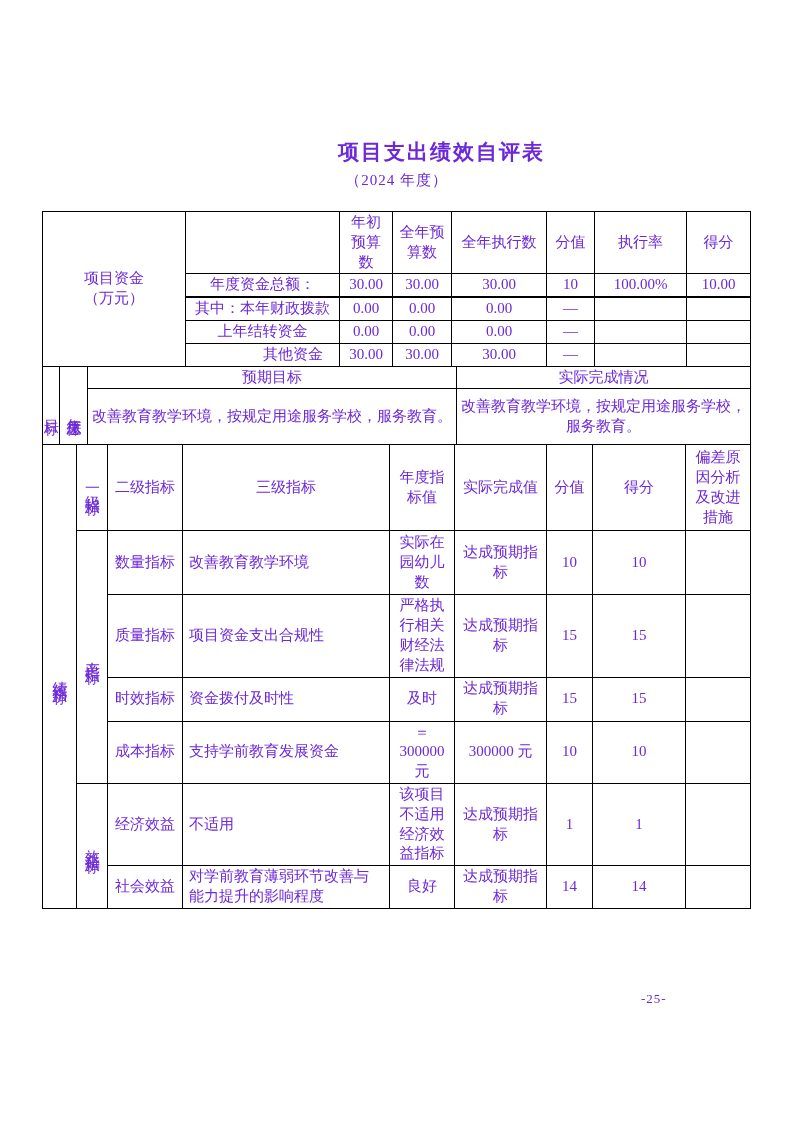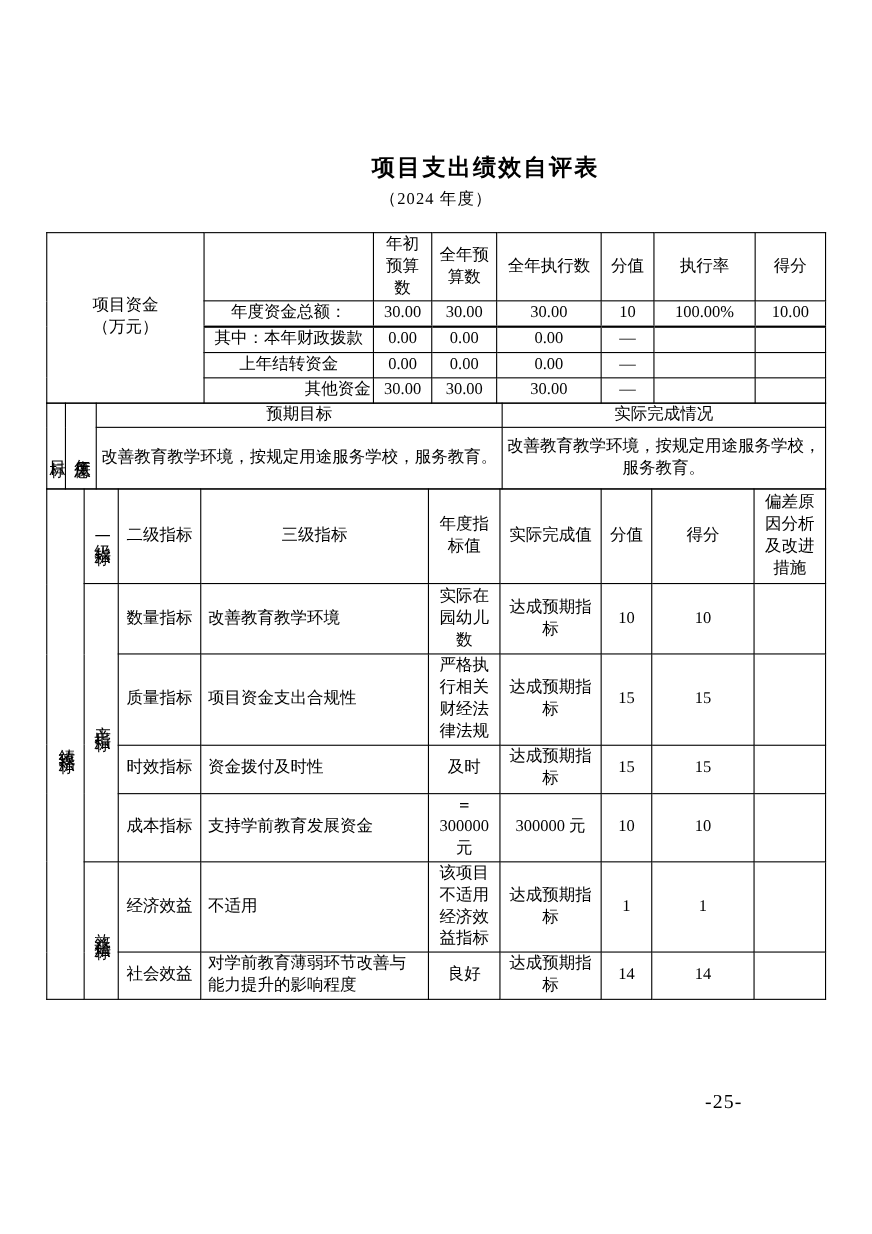--- a/index.html
+++ b/index.html
@@ -4,21 +4,21 @@
 <style>
   * { margin: 0; padding: 0; box-sizing: border-box; }
   html, body { background: #e8e8e8; }
   .page {
     position: relative;
     width: 793px;
     height: 1122px;
     margin: 0 auto;
     background: #ffffff;
     font-family: "Liberation Serif", "DejaVu Serif", serif;
-    color: #000000;
+    color: #6d28d9;
     overflow: hidden;
   }
   .doc-title {
     position: absolute;
     top: 138px; left: 0; width: 100%;
     text-align: center;
     text-indent: 90px;
     font-size: 21px;
     font-weight: 700;
     letter-spacing: 2px;
@@ -42,39 +42,39 @@
     text-align: center;
     vertical-align: middle;
     font-size: 15px;
     line-height: 1.32;
     padding: 1px 3px;
     overflow: hidden;
     word-break: break-word;
   }
   .pre { white-space: pre-line; }
   .left { text-align: left; padding-left: 6px; padding-right: 6px; }
-  .right { text-align: right; padding-right: 2px; }
+  .right { text-align: right; padding-right: 16px; }
   .vert {
     writing-mode: vertical-rl;
     display: inline-block;
     letter-spacing: 3px;
     line-height: 1;
   }
   .vert.tight { letter-spacing: 1px; }
   .vcell { padding: 0; }
   .thickbelow td { border-bottom-width: 2px; }
   .padE { padding-left: 8px; padding-right: 8px; white-space: pre-line; }
   .padF { padding-left: 5px; padding-right: 5px; text-align: center; }
   .padI { padding-left: 8px; padding-right: 8px; }
   .hdrNarrow { padding-left: 6px; padding-right: 6px; }
   .hdrMid { padding-left: 5px; padding-right: 5px; }
   .page-number {
     position: absolute;
     left: 641px; top: 991px;
-    font-size: 18px;
+    font-size: 13px;
     letter-spacing: 1px;
   }
 </style>
 </head>
 <body>
 
 <div class="page">
 
   <div class="doc-title">项目支出绩效自评表</div>
   <div class="doc-subtitle">（2024 年度）</div>

